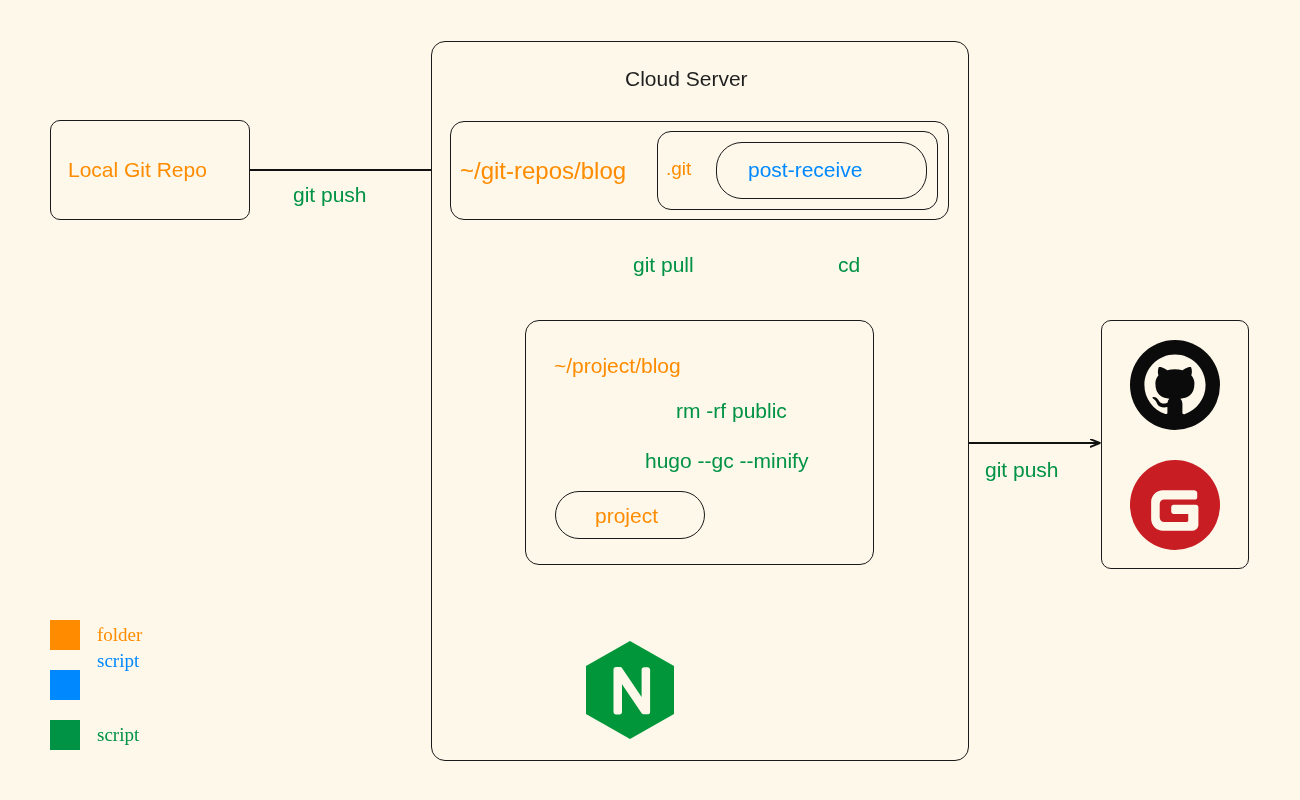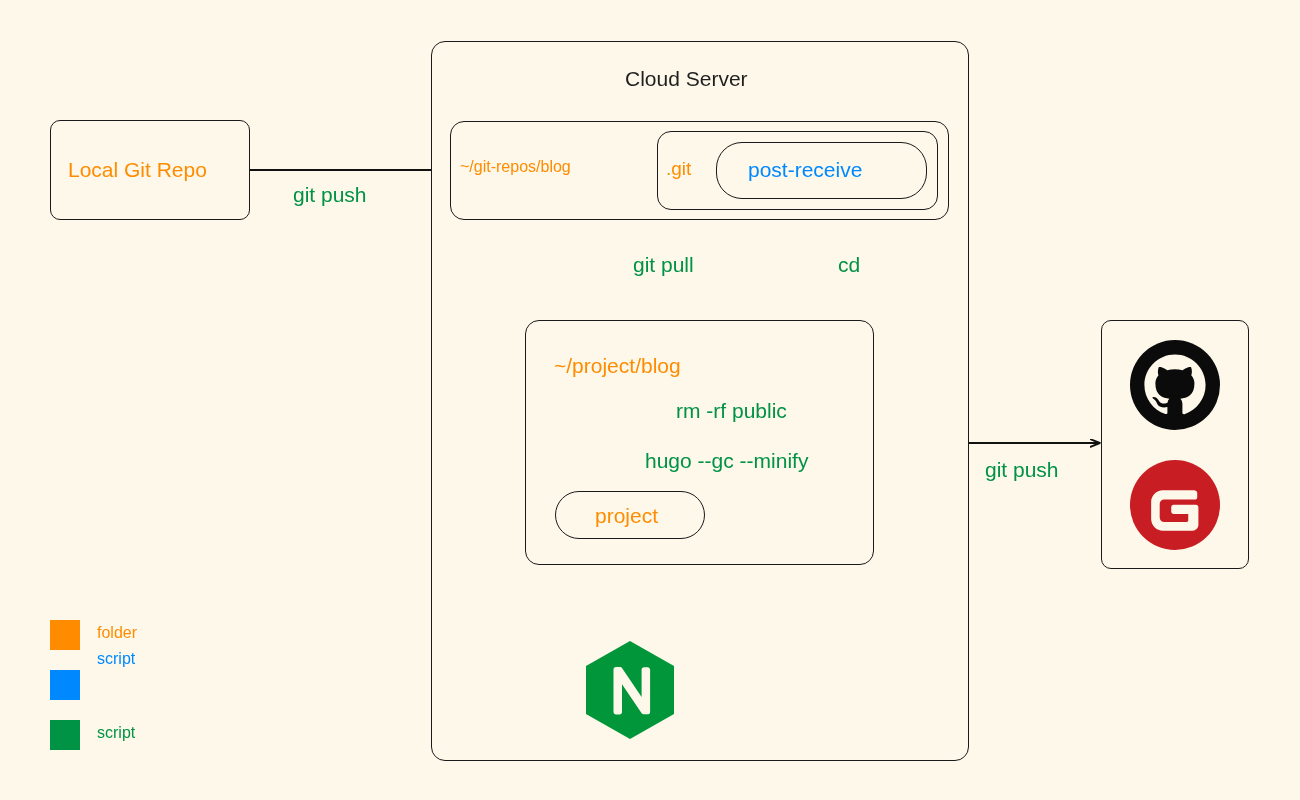--- a/index.html
+++ b/index.html
@@ -53,21 +53,21 @@
   #local-repo-label {
     left: 68px; top: 159px; font-size: 21px;
   }
 
   
   #gitrepos-box {
     left: 450px; top: 121px; width: 499px; height: 99px;
     border-radius: 14px;
   }
   #gitrepos-label {
-    left: 460px; top: 159px; font-size: 16px;
+    left: 460px; top: 159px; font-size: 24px;
   }
   #dotgit-box {
     left: 657px; top: 131px; width: 281px; height: 79px;
     border-radius: 14px;
   }
   #dotgit-label {
     left: 666px; top: 159px; font-size: 19px; color: #ff8c00;
   }
   #postreceive-box {
     left: 716px; top: 142px; width: 211px; height: 57px;
@@ -107,22 +107,23 @@
   #lbl-hugo       { left: 645px; top: 450px; font-size: 21px; }
   #lbl-git-push-2 { left: 985px; top: 459px; font-size: 21px; }
 
   
   .legend-swatch {
     position: absolute;
     width: 30px; height: 30px;
   }
   .legend-label {
     position: absolute;
-    font-size: 16px;
+    font-size: 19px;
     line-height: 1;
+    font-family: Liberation Serif, serif;
   }
   #legend-swatch-folder  { left: 50px; top: 620px; }
   #legend-label-folder   { left: 97px; top: 625px; }
   #legend-swatch-script  { left: 50px; top: 670px; }
   #legend-label-script   { left: 97px; top: 651px; }
   #legend-swatch-command { left: 50px; top: 720px; }
   #legend-label-command  { left: 97px; top: 725px; }
 
   
   .logo { position: absolute; }

